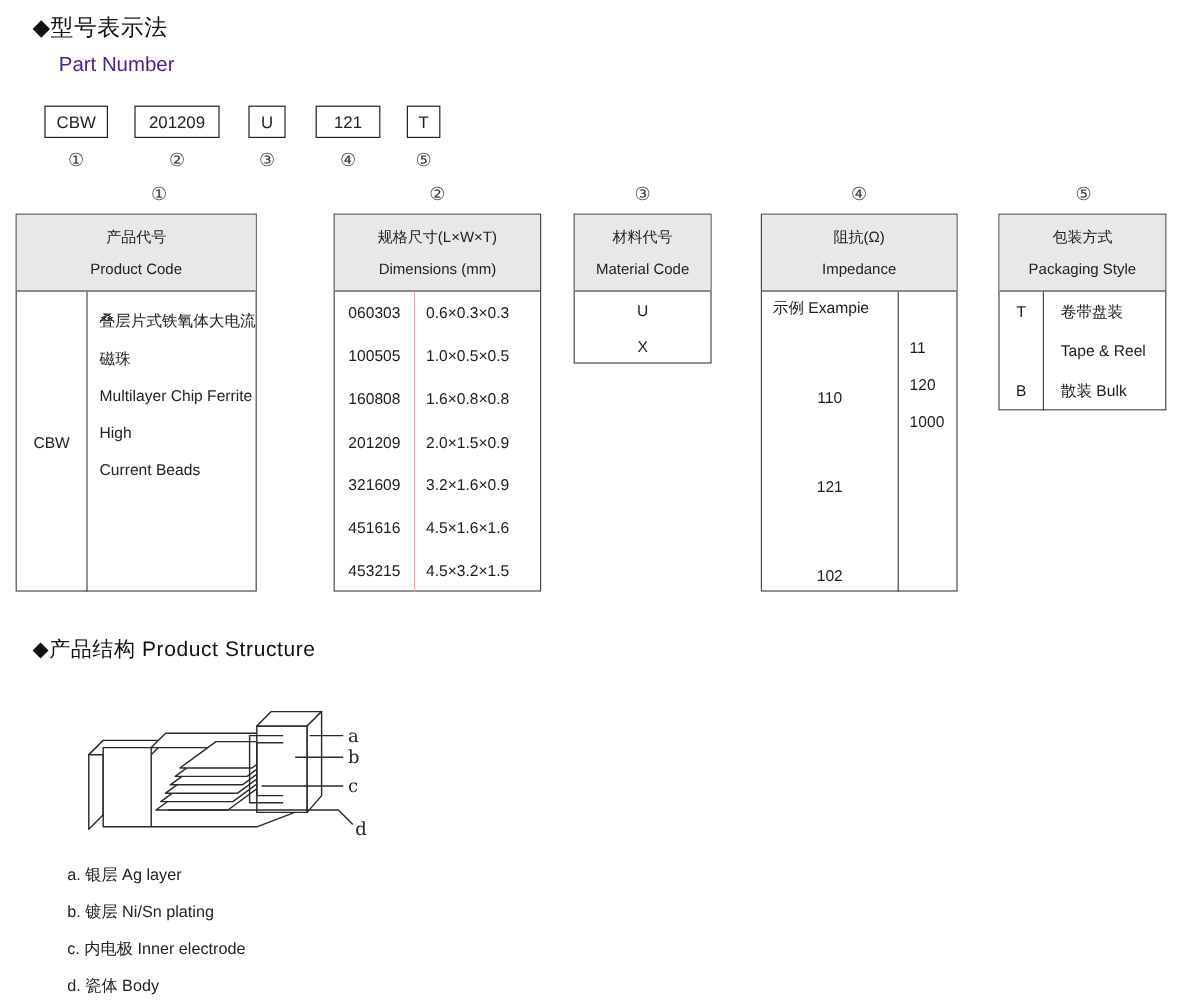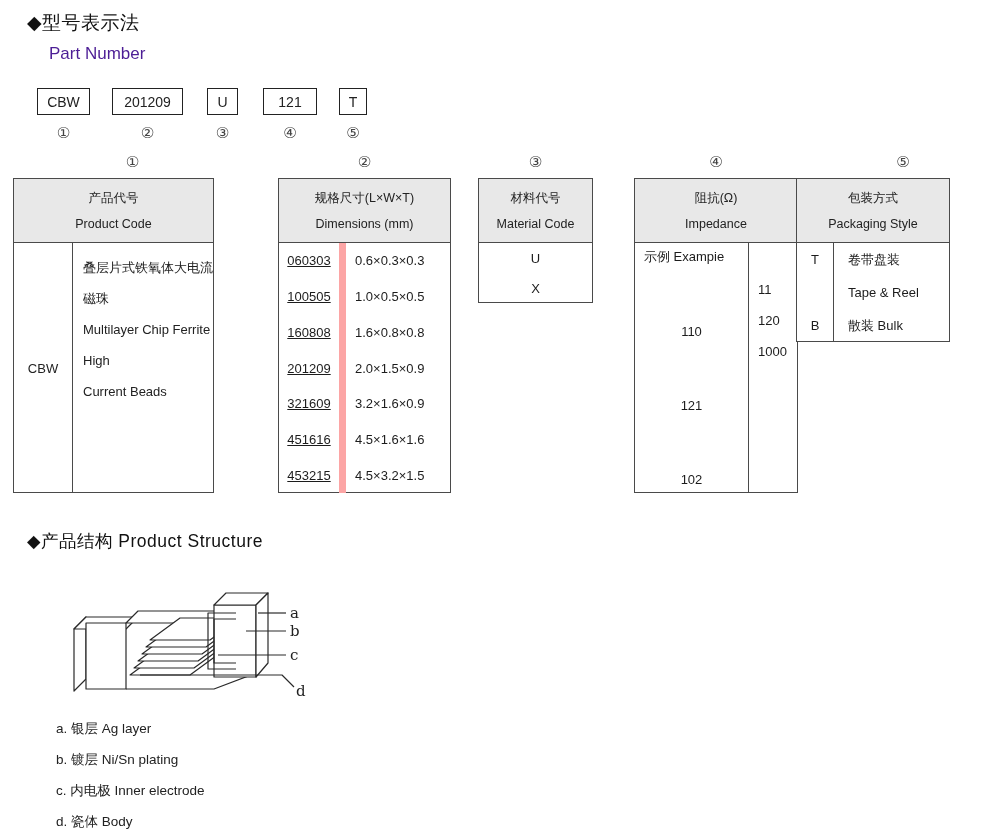--- a/index.html
+++ b/index.html
@@ -26,21 +26,21 @@
               font-size:12.5px; color:#222; }
   .tbl-body { position:relative; display:flex; }
   .colL { border-right:1px solid #4a4a4a; display:flex; align-items:center; justify-content:center;
           font-size:13px; color:#222; }
   .rowline { font-size:13px; color:#222; }
 
   .dim-rows { display:flex; flex-direction:column; width:100%; }
   .dim-row { flex:1; display:flex; }
   .dim-code { width:67px; border-right:1px solid #4a4a4a; display:flex; align-items:center; justify-content:center; font-size:13px; }
   .dim-size { flex:1; display:flex; align-items:center; padding-left:9px; font-size:13px; }
-  .dim-rows .dim-row .dim-code { border-right:7px solid #fca5a5;text-decoration:underline; }
+  .dim-rows .dim-row .dim-code { border-right:1px solid #fca5a5; }
 
   .mat-rows { display:flex; flex-direction:column; width:100%; }
   .mat-row { flex:1; display:flex; align-items:center; justify-content:center; font-size:13px; }
 
   .imp-body { display:flex; width:100%; height:100%; }
   .imp-left { width:114px; border-right:1px solid #4a4a4a; display:flex; flex-direction:column; }
   .imp-right{ flex:1; display:flex; flex-direction:column; }
   .imp-cell { height:31px; display:flex; align-items:center; font-size:13px; }
   .imp-example { padding-left:9px; }
   .imp-code { justify-content:center;margin-top:46px; }
@@ -176,21 +176,21 @@
         <div class="imp-right">
           <div class="imp-cell"></div>
           <div class="imp-cell imp-val">11</div>
           <div class="imp-cell imp-val">120</div>
           <div class="imp-cell imp-val">1000</div>
         </div>
       </div>
     </div>
   </div>
 
-  <div class="tbl" style="left:796px; width:154px; height:164px;">
+  <div class="tbl" style="left:832px; width:140px; height:164px;">
     <div class="tbl-head">
       <div>包装方式</div>
       <div>Packaging Style</div>
     </div>
     <div class="tbl-body" style="height:99px;">
       <div class="pkg-body">
         <div class="pkg-left">
           <div class="pkg-cell pkg-code">T</div>
           <div class="pkg-cell pkg-code"></div>
           <div class="pkg-cell pkg-code">B</div>

